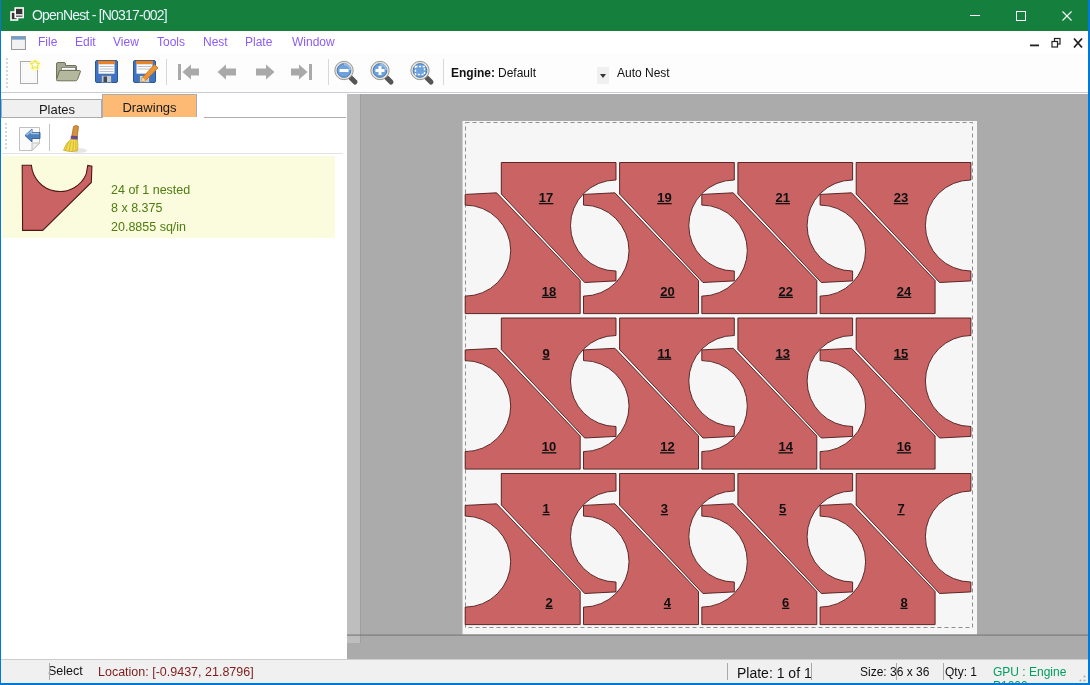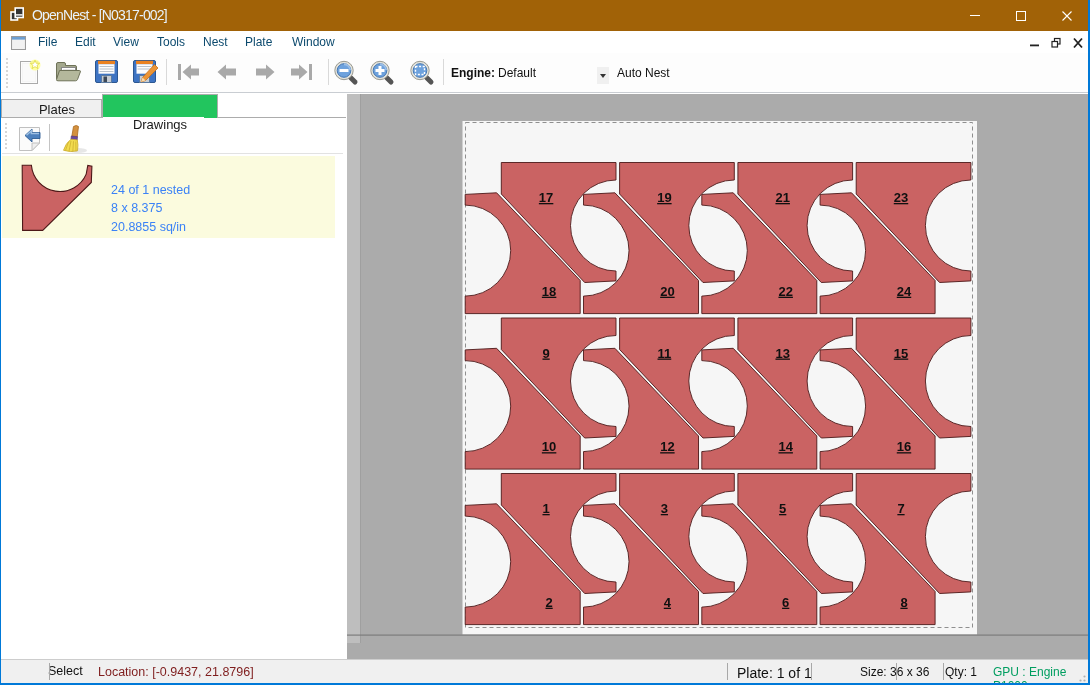--- a/index.html
+++ b/index.html
@@ -1,34 +1,34 @@
 <!DOCTYPE html>
 <html><head><meta charset="utf-8"><style>
 * { margin:0; padding:0; box-sizing:border-box; }
 html,body { width:1090px; height:685px; overflow:hidden; font-family:"Liberation Sans",sans-serif; background:#fff; }
 .win { position:absolute; inset:0; width:1090px; height:685px; }
 .abs { position:absolute; }
 
-.titlebar { position:absolute; left:0; top:0; width:1090px; height:31px; background:#a16207; }
+.titlebar { position:absolute; left:0; top:0; width:1090px; height:31px; background:#15803d; }
 .title-text { position:absolute; left:32px; top:7px; color:#e8f2fb; font-size:14px; letter-spacing:-0.8px; }
 .cap-btn { position:absolute; top:0; height:31px; width:46px; }
 
 .menubar { position:absolute; left:1px; top:31px; width:1088px; height:22px; background:#fff; }
-.menu-item { position:absolute; top:4px; font-size:12px; color:#0c4a6e; }
+.menu-item { position:absolute; top:4px; font-size:12px; color:#8b5cf6; }
 
 .toolbar { position:absolute; left:1px; top:53px; width:1088px; height:40px; background:#fdfdfd; border-bottom:1px solid #c9cdd2; }
 .tsep { position:absolute; top:6px; height:26px; width:1px; background:#d9d9d9; }
 .tlabel { position:absolute; font-size:12px; color:#111; }
 
 .panel { position:absolute; left:1px; top:94px; width:345px; height:564px; background:#fff; }
 .tab { position:absolute; font-size:13px; color:#1a1a1a; text-align:center; }
 .ptool-sep { position:absolute; left:49px; top:124px; width:1px; height:27px; background:#c4c4c4; }
 .item { position:absolute; left:2px; top:156px; width:333px; height:82px; background:#fbfbde; }
 .item-title { position:absolute; left:111px; top:162px; font-size:13.5px; font-weight:bold; color:#111; }
-.item-line { position:absolute; left:111px; font-size:12.5px; color:#3b82f6; }
+.item-line { position:absolute; left:111px; font-size:12.5px; color:#4d7c0f; }
 
 .statusbar { position:absolute; left:1px; top:659px; width:1088px; height:24px; background:#f0f0f0; border-top:1px solid #cdcdcd; }
 .sb-text { position:absolute; top:5px; font-size:13px; color:#111;margin-left:40px; }
 .sb-sep { position:absolute; top:3px; width:1px; height:17px; background:#a8a8a8; }
 .borders { position:absolute; inset:0; border-left:1px solid #0079d8; border-right:2px solid #0079d8; border-bottom:2px solid #0079d8; pointer-events:none; }
 </style></head>
 <body>
 <div class="win">
 
   <div class="titlebar">
@@ -172,21 +172,21 @@
     <span class="tlabel" style="left:497px;top:13px">Default</span>
     <div class="abs" style="left:596px;top:14px;width:12px;height:17px;background:#f0f0f0"></div>
     <svg class="abs" style="left:596px;top:14px" width="12" height="17">
         <path d="M3 7 L9 7 L6 11 Z" fill="#333"></path>
       </svg>
     <span class="tlabel" style="left:616px;top:13px">Auto Nest</span>
   </div>
 
   <div class="panel"></div>
   <div class="tab" style="left:1px;top:99px;width:101px;height:19px;background:#f0f0f0;border:1px solid #acacac;border-bottom:none;padding-top:2px;padding-left:11px">Plates</div>
-  <div class="tab" style="left:102px;top:94px;width:116px;height:24px;background:#22c55e;border:1px solid #acacac;border-bottom:none;padding-top:22px;z-index:3">Drawings</div>
+  <div class="tab" style="left:102px;top:94px;width:95px;height:24px;background:#fdba74;border:1px solid #acacac;border-bottom:none;padding-top:5px;z-index:3">Drawings</div>
   <div class="abs" style="left:1px;top:117px;width:345px;height:1px;background:#acacac"></div>
   <div class="abs" style="left:102.8px;top:117px;width:101.5px;height:1px;background:#fff;z-index:4"></div>
   <svg class="abs" style="left:4px;top:122px" width="4" height="30">
       <g fill="#c8c8c8">
         <circle cx="2" cy="2" r="1"></circle>
         <circle cx="2" cy="6" r="1"></circle>
         <circle cx="2" cy="10" r="1"></circle>
         <circle cx="2" cy="14" r="1"></circle>
         <circle cx="2" cy="18" r="1"></circle>
         <circle cx="2" cy="22" r="1"></circle>

